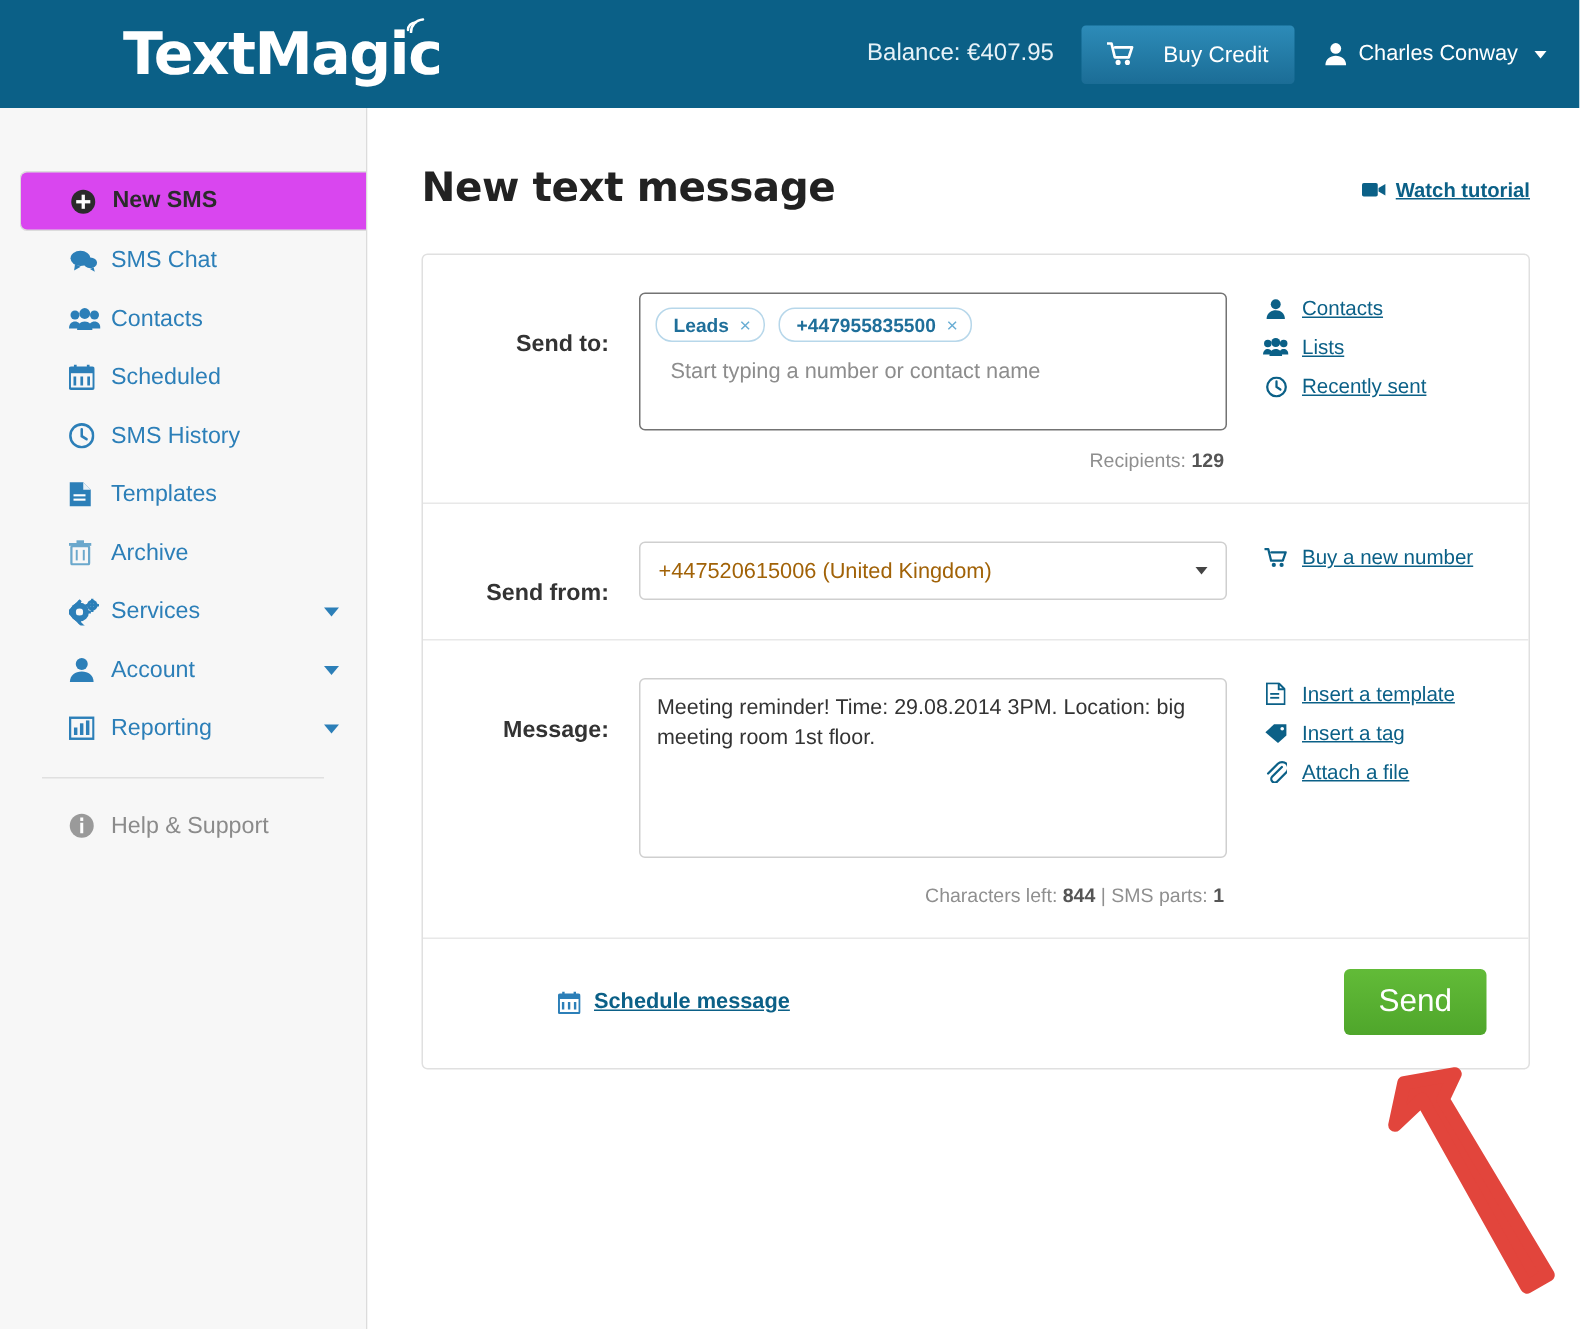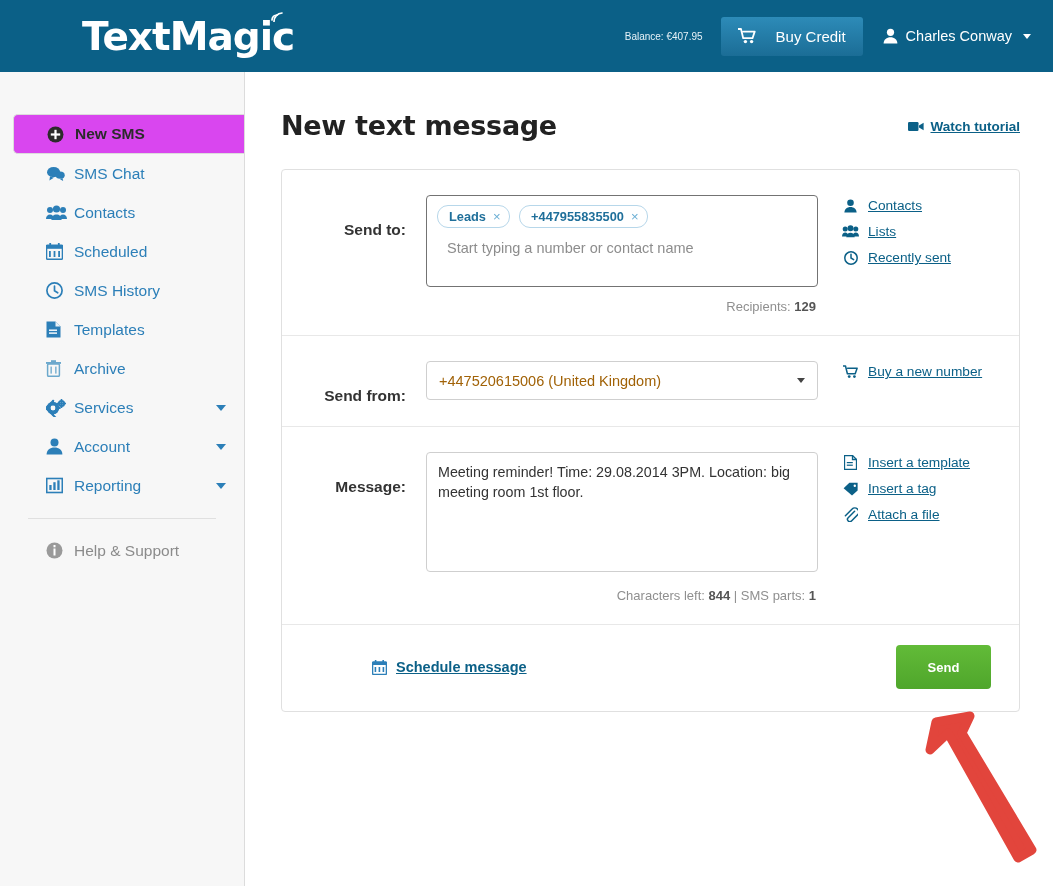--- a/index.html
+++ b/index.html
@@ -42,21 +42,21 @@
     height: 14px;
   }
   .header-right {
     margin-left: auto;
     display: flex;
     align-items: center;
     margin-right: 22px;
   }
   .balance {
     color: #e7f2f8;
-    font-size: 10px;
+    font-size: 16px;
     margin-right: 18px;
     white-space: nowrap;
   }
   .buy-credit {
     background: linear-gradient(to bottom, #2d8bb8, #1b6d96);
     border: none;
     border-radius: 3px;
     color: #ffffff;
     font-size: 15px;
     font-weight: normal;
@@ -319,22 +319,22 @@
     cursor: pointer;
     margin-left: 62px;
   }
   .schedule-link .lbl { text-decoration: underline; }
   .send-btn {
     margin-left: auto;
     background: linear-gradient(to bottom, #62bb38, #4fa62b);
     border: none;
     border-radius: 4px;
     color: #ffffff;
-    font-size: 13px;
-    font-weight: bold;
+    font-size: 21px;
+    font-weight: normal;
     width: 95px;
     height: 44px;
     cursor: pointer;
     font-family: "Liberation Sans", sans-serif;
   }
 
   .arrow-overlay {
     position: absolute;
     left: 0; top: 0;
     width: 1053px; height: 886px;

